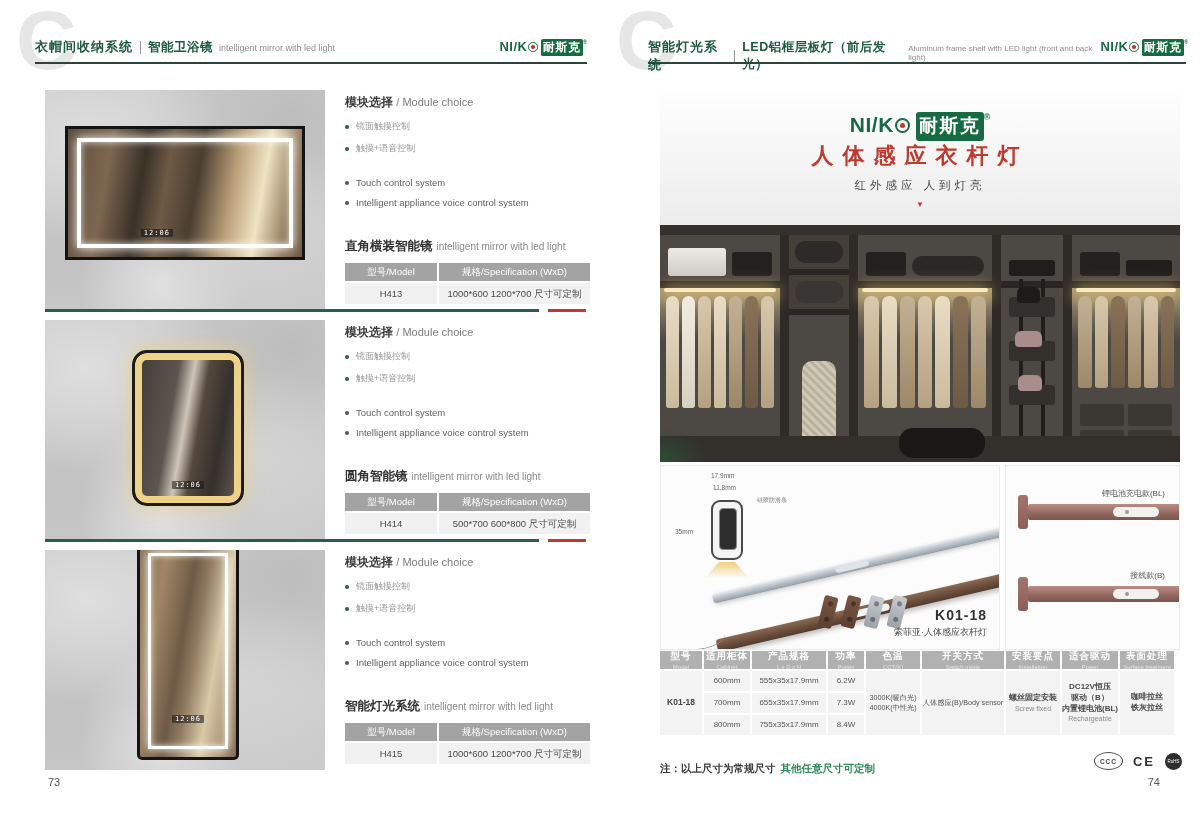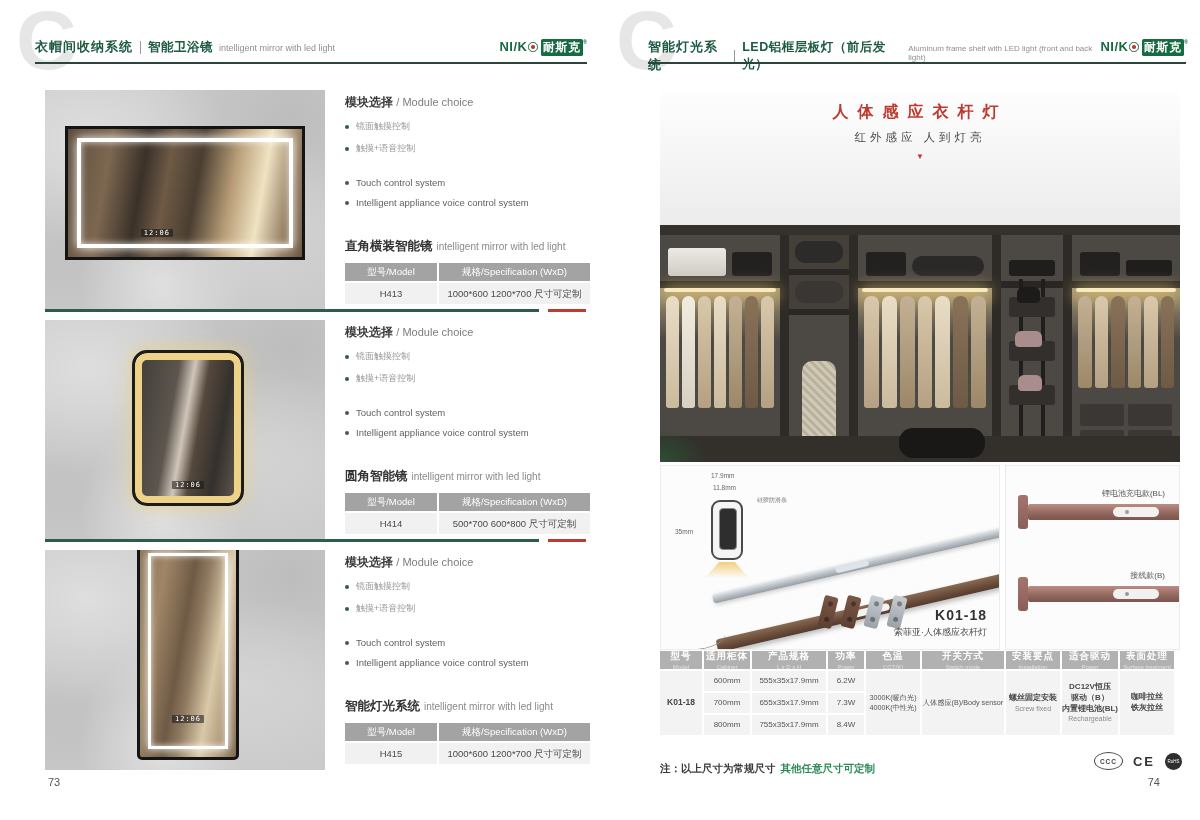--- a/index.html
+++ b/index.html
@@ -77,21 +77,21 @@
   .sep-1{top:309px;} .sep-2{top:539px;}
   .sep-green{width:494px;height:2.5px;background:#2d5c49;}
   .sep-red{width:38px;height:2.5px;background:#bf3a2f;margin-left:9px;}
 
   .pageno{position:absolute;top:776px;font-size:11px;color:#555;z-index:3;}
   .pl .pageno{left:48px;} .pr .pageno{right:40px;}
 
   
   .hero{position:absolute;left:60px;top:90px;width:520px;height:135px;background:linear-gradient(#fefefe,#ececec);text-align:center;z-index:1;}
   .hero-logo{font-size:21px;margin-top:22px;}
-  .hero-title{margin-top:12px;font-size:16px;font-weight:800;color:#bf3a2e;letter-spacing:9px;font-family:"Liberation Serif","DejaVu Serif",serif;}
+  .hero-title{font-size:22px;font-weight:800;color:#bf3a2e;letter-spacing:9px;font-family:"Liberation Serif","DejaVu Serif",serif;}
   .hero-sub{margin-top:7px;font-size:11.5px;color:#4a4a4a;letter-spacing:4px;font-family:"Liberation Serif","DejaVu Serif",serif;}
   .hero-arrow{margin-top:8px;font-size:8px;color:#bf3a2e;line-height:1;}
 
   
   .wardrobe{position:absolute;left:60px;top:225px;width:520px;height:237px;background:#47433f;overflow:hidden;z-index:1;}
   .wd-frame{position:absolute;top:0;left:0;right:0;height:10px;background:#34302c;}
   .wd-cols{position:absolute;top:10px;left:0;right:0;bottom:0;display:flex;}
   .wd-div{width:9px;background:#2e2a27;flex:0 0 auto;}
   .wd-col{flex:1;position:relative;background:#4c4843;}
   .wd-items{height:46px;display:flex;gap:6px;align-items:flex-end;padding:5px 8px;box-sizing:border-box;}
@@ -336,20 +336,23 @@
       <span class="hdr-div"></span>
       <span class="hdr-cat">LED铝框层板灯（前后发光）</span>
       <span class="hdr-en" style="font-size:8px">Aluminum frame shelf with LED light (front and back light)</span>
       <span class="hdr-logo nisko logo-s">
         <span class="nisko-word">NI/K</span><span class="nisko-o"></span><span class="nisko-box">耐斯克</span><span class="nisko-reg">®</span>
       </span>
     </div>
     <div class="rule"></div>
 
     <div class="hero">
+      <div class="hero-logo nisko">
+        <span class="nisko-word">NI/K</span><span class="nisko-o"></span><span class="nisko-box">耐斯克</span><span class="nisko-reg">®</span>
+      </div>
       <div class="hero-title">人体感应衣杆灯</div>
       <div class="hero-sub">红外感应  人到灯亮</div>
       <div class="hero-arrow">▼</div>
     </div>
 
     <div class="wardrobe">
       <div class="wd-frame"></div>
       <div class="wd-cols">
         <div class="wd-col">
           <div class="wd-items">

